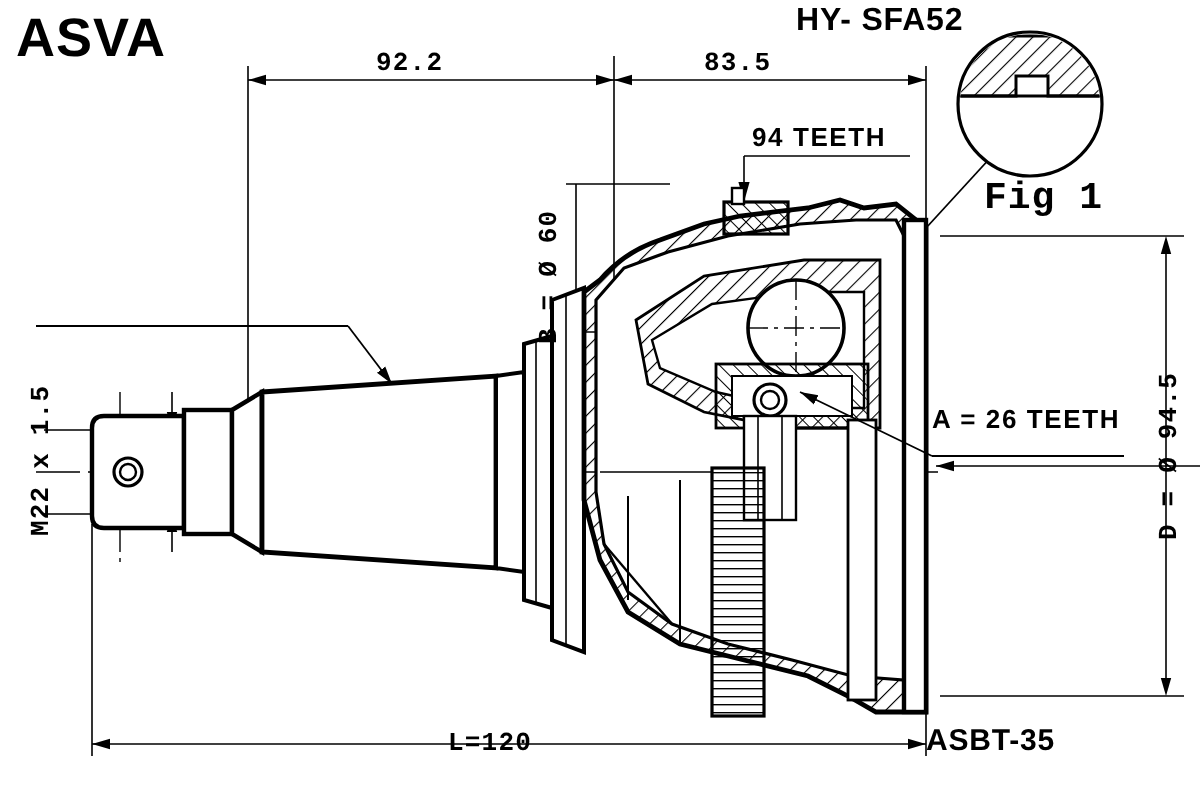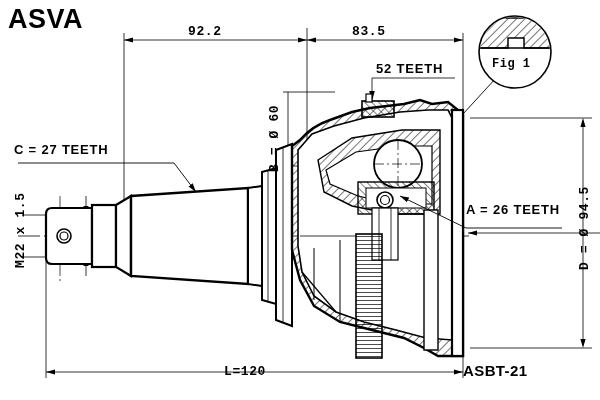--- a/index.html
+++ b/index.html
@@ -11,22 +11,22 @@
   #page{position:absolute;left:0;top:0;width:524px;height:400px;}
   svg{position:absolute;left:0;top:0;}
   .txt{position:absolute;white-space:pre;line-height:1;}
 
   .brand{font-size:27px;font-weight:bold;letter-spacing:0.5px;}
   .partno{font-size:16px;font-weight:bold;letter-spacing:0.4px;}
   .code{font-size:15px;font-weight:bold;letter-spacing:0.4px;}
   .dimmono{font-size:13px;font-weight:bold;letter-spacing:0.6px;
            font-family:"Liberation Mono", monospace;}
   .teeth{font-size:13px;font-weight:bold;letter-spacing:0.8px;}
-  .fig{font-size:12px;font-weight:bold;letter-spacing:0.5px;
-       font-family:"Liberation Mono", monospace;}
+  .fig{font-size:19px;font-weight:bold;letter-spacing:0.5px;
+       font-family:"Liberation Mono", monospace;margin-top:32px;}
   .rot{transform-origin:0 0;transform:rotate(-90deg);}
 </style>
 </head>
 <body>
 
 <div id="page">
 
   <svg width="600" height="400" viewBox="0 0 600 400">
     <defs>
       <pattern id="hatch45" width="6" height="6" patternUnits="userSpaceOnUse" patternTransform="rotate(45)">
@@ -176,32 +176,32 @@
         <path d="M479,18 L551,18 L551,48 L524,48 L524,38 L508,38 L508,48 L479,48 Z" fill="url(#hatch45)" stroke="none"></path>
         <path d="M479,18 L551,18 L551,48 L524,48 L524,38 L508,38 L508,48 L479,48 Z" fill="none" stroke="#000" stroke-width="1.5"></path>
         <line x1="479" y1="48" x2="551" y2="48" stroke="#000" stroke-width="1.5"></line>
       </g>
     </g>
 
   </svg>
 
   <div class="txt brand" style="left:8px;top:6px;">ASVA</div>
 
-
-  <div class="txt code" style="left:463px;top:363px;">ASBT-21</div>
+  <div class="txt partno" style="left:398px;top:3px;">HY- SFA52</div>
+
+  <div class="txt code" style="left:463px;top:363px;">ASBT-35</div>
 
   <div class="txt dimmono" style="left:188px;top:25px;">92.2</div>
 
   <div class="txt dimmono" style="left:352px;top:25px;">83.5</div>
 
   <div class="txt dimmono" style="left:224px;top:365px;">L=120</div>
 
-  <div class="txt teeth" style="left:376px;top:62px;">52 TEETH</div>
-
-  <div class="txt teeth" style="left:14px;top:143px;">C = 27 TEETH</div>
+  <div class="txt teeth" style="left:376px;top:62px;">94 TEETH</div>
+
 
   <div class="txt teeth" style="left:466px;top:203px;">A = 26 TEETH</div>
 
   <div class="txt dimmono rot" style="left:268px;top:172px;">B = Ø 60</div>
 
   <div class="txt dimmono rot" style="left:578px;top:270px;">D = Ø 94.5</div>
 
   <div class="txt dimmono rot" style="left:14px;top:268px;">M22 x 1.5</div>
 
   <div class="txt fig" style="left:492px;top:58px;">Fig 1</div>

